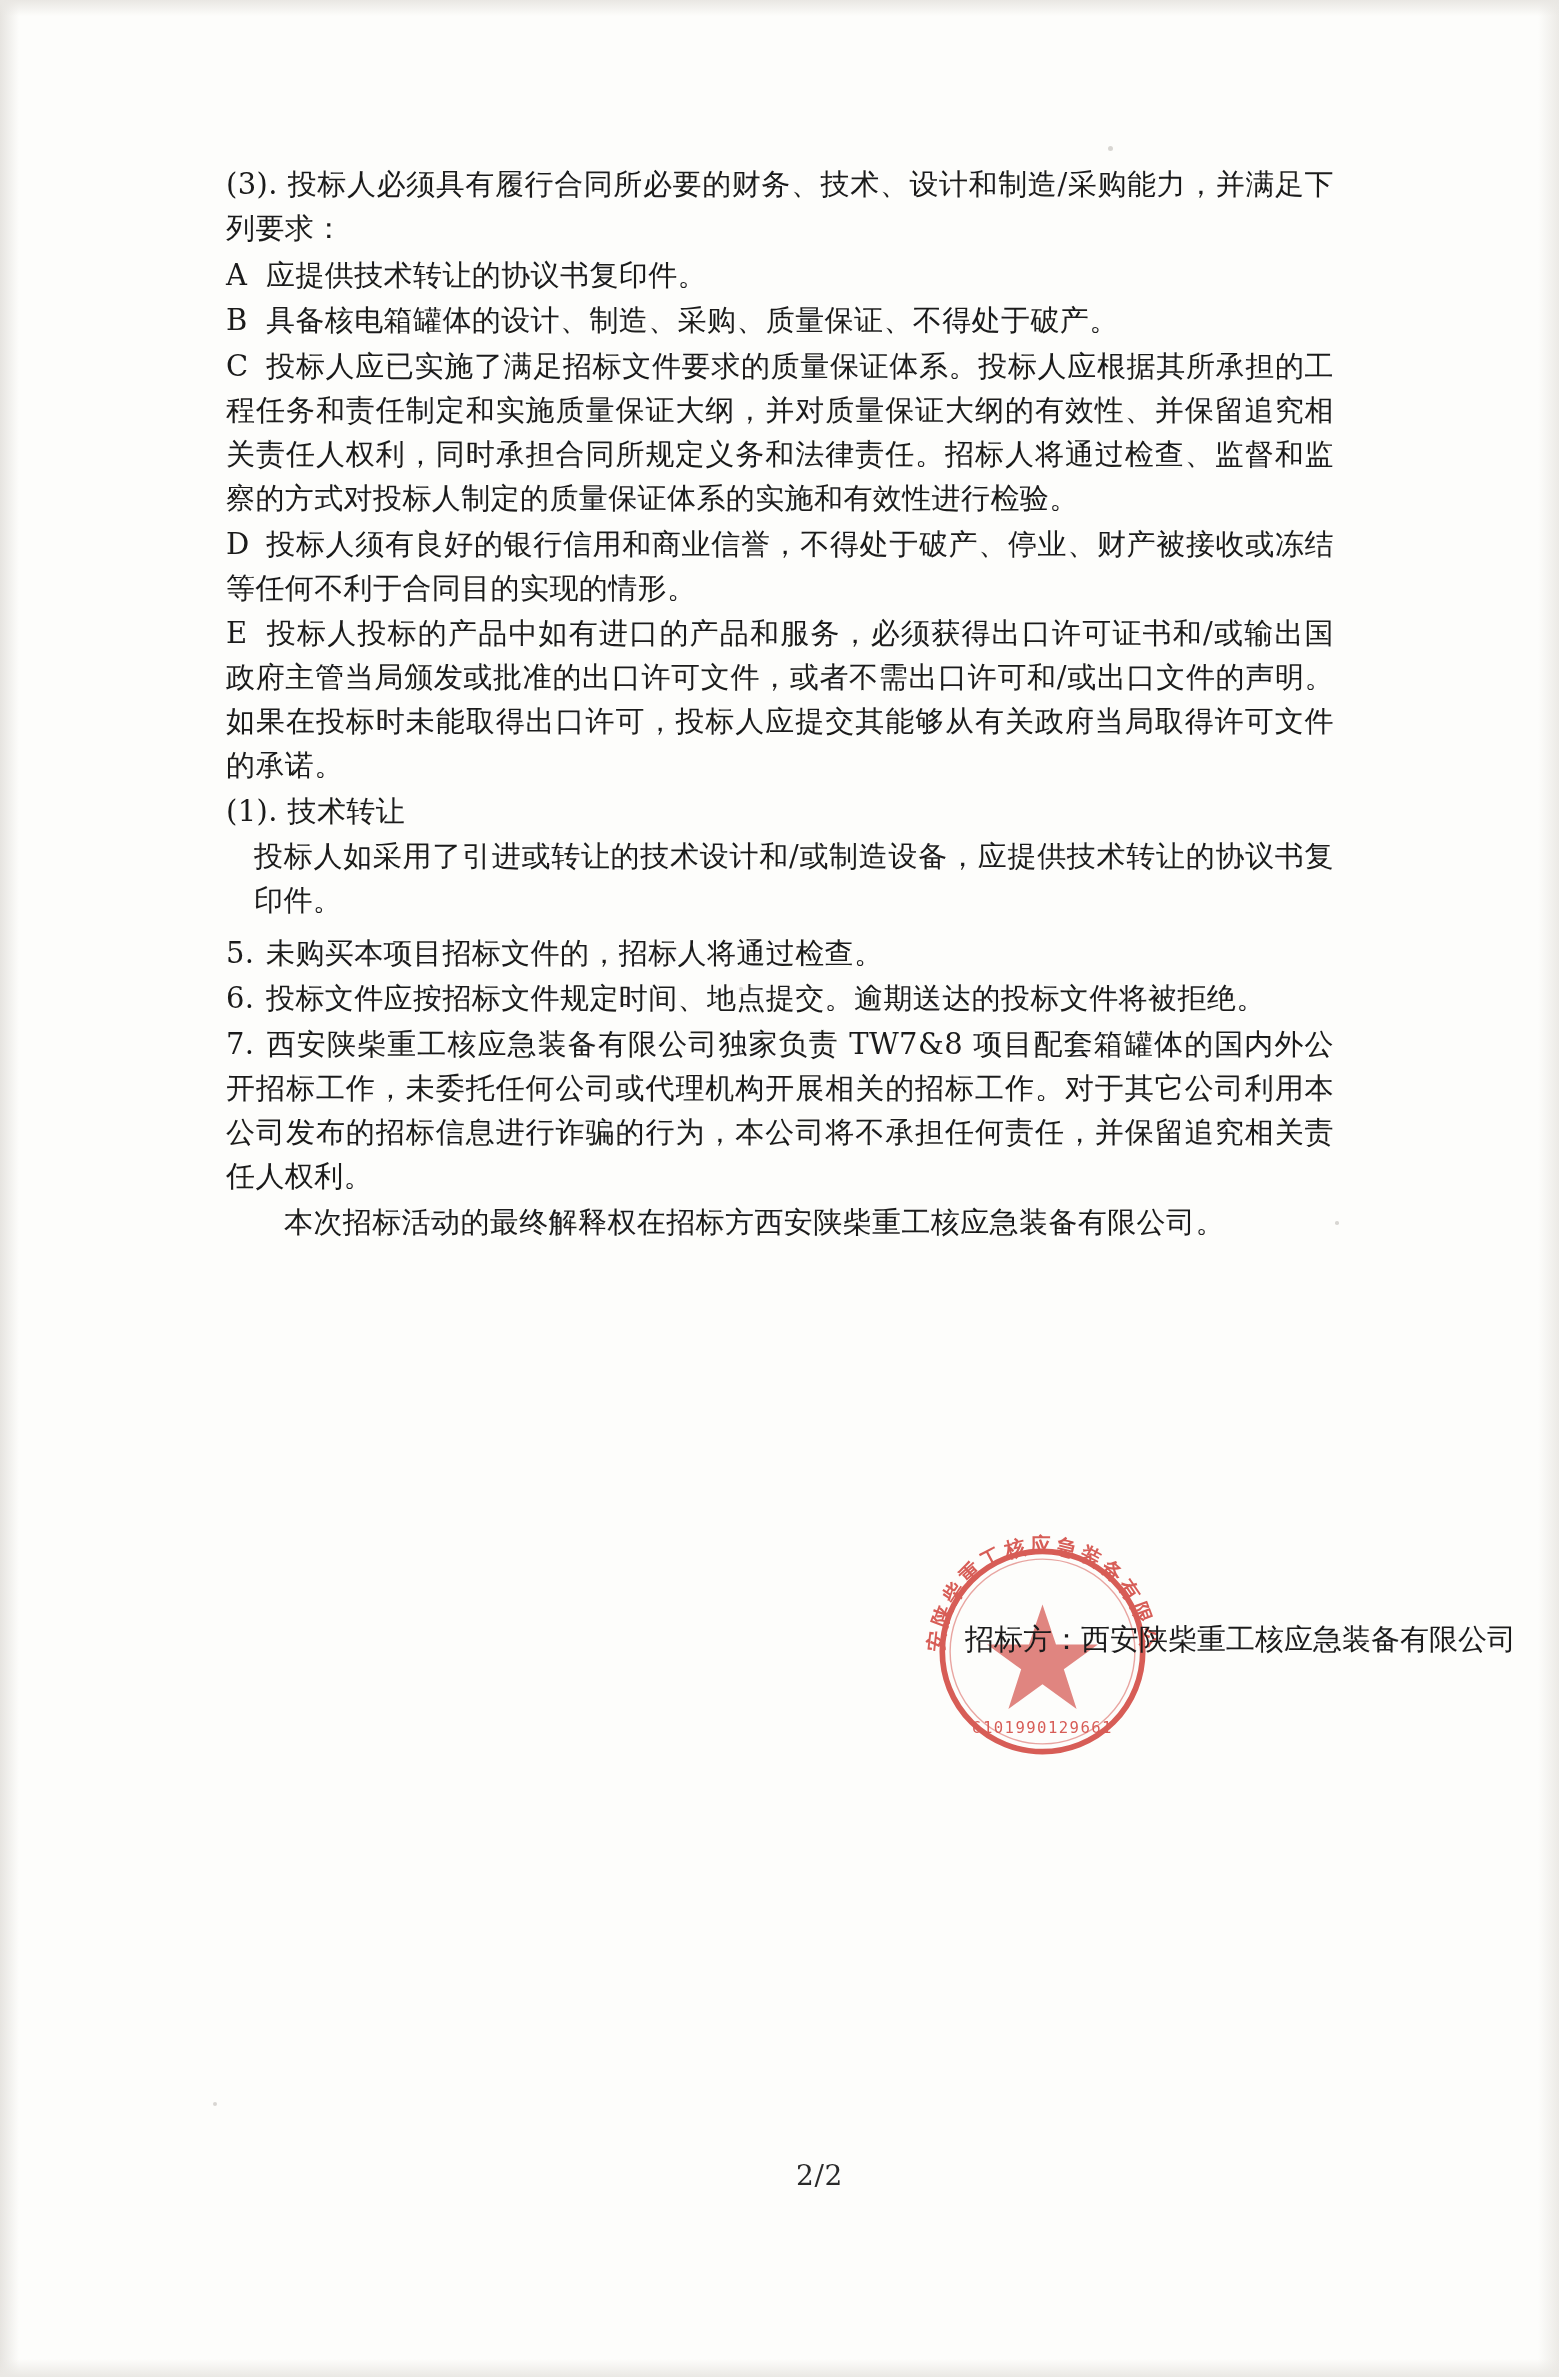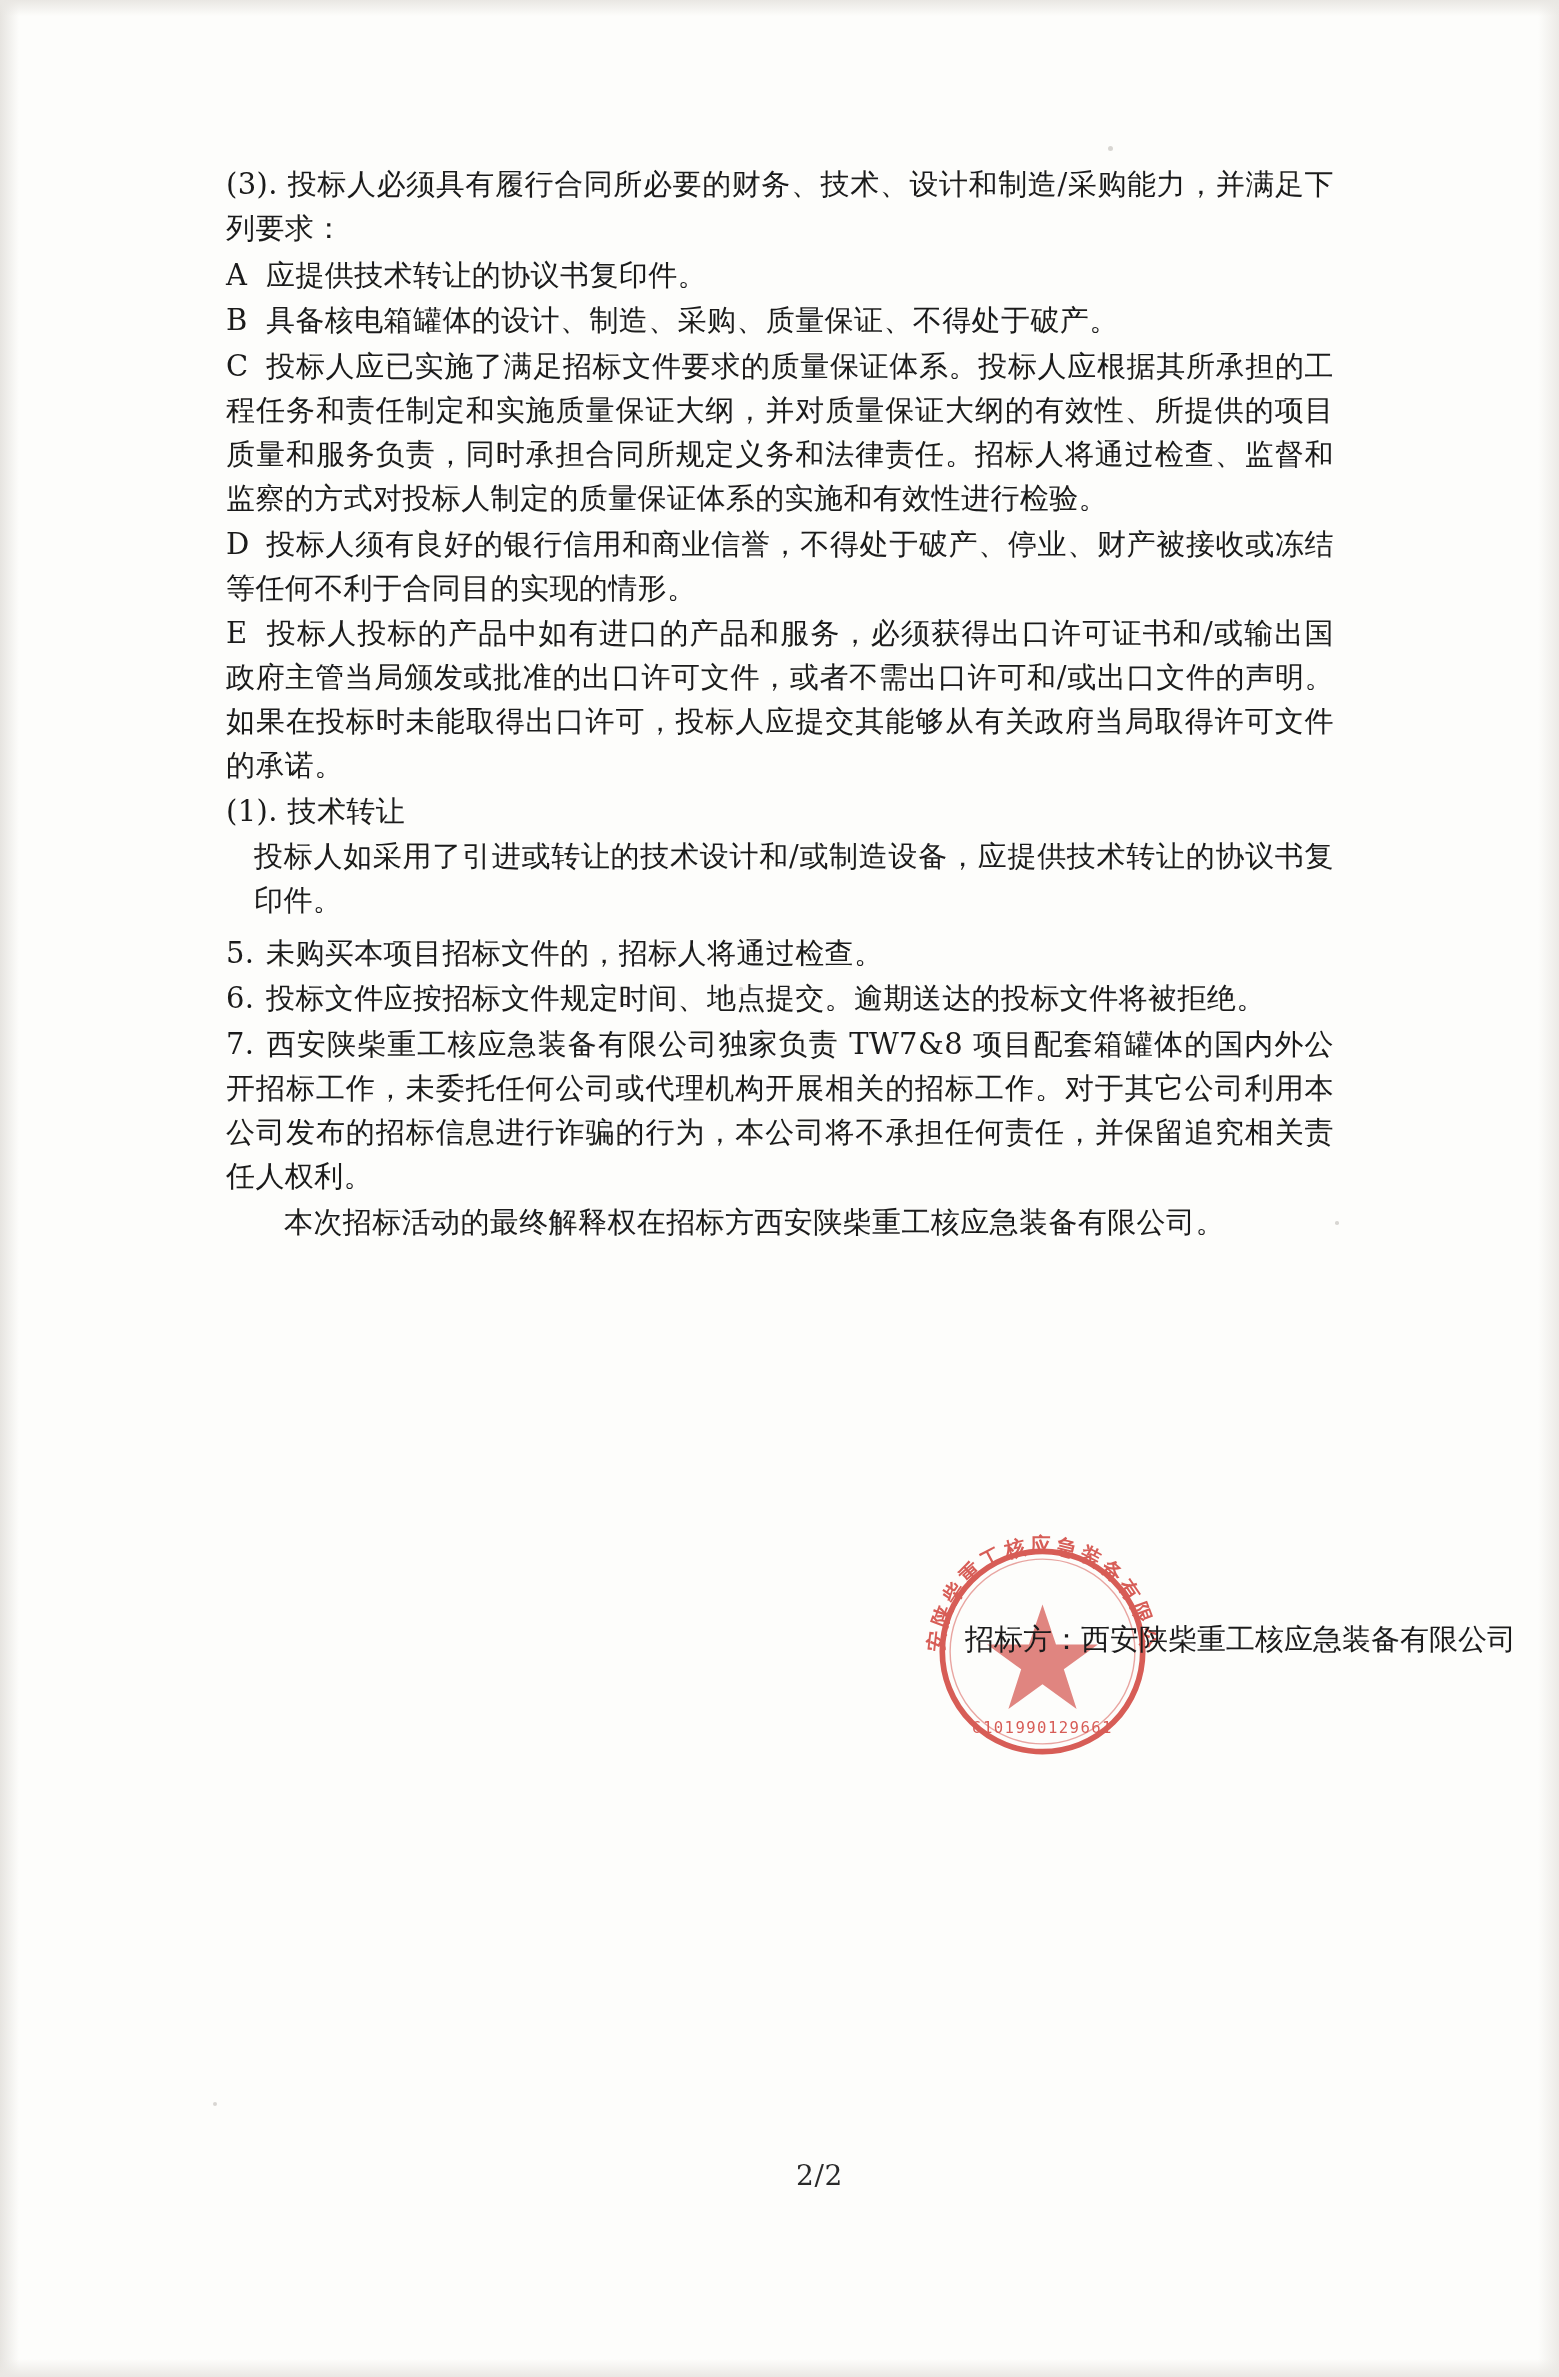--- a/index.html
+++ b/index.html
@@ -155,21 +155,21 @@
   <div class="speck" style="left:1335px; top:1221px; width:3.6px; height:3.6px;"></div>
 
   <div class="content">
 
     <p class="para">(3). 投标人必须具有履行合同所必要的财务、技术、设计和制造/采购能力，并满足下列要求：</p>
 
     <p class="para tight hang"><span class="marker">A</span><span>应提供技术转让的协议书复印件。</span></p>
 
     <p class="para tight hang"><span class="marker">B</span><span>具备核电箱罐体的设计、制造、采购、质量保证、不得处于破产。</span></p>
 
-    <p class="para tight hang"><span class="marker">C</span><span>投标人应已实施了满足招标文件要求的质量保证体系。投标人应根据其所承担的工程任务和责任制定和实施质量保证大纲，并对质量保证大纲的有效性、所提供的项目质量和服务负责，同时承担合同所规定义务和法律责任。招标人将通过检查、监督和监察的方式对投标人制定的质量保证体系的实施和有效性进行检验。</span></p>
+    <p class="para tight hang"><span class="marker">C</span><span>投标人应已实施了满足招标文件要求的质量保证体系。投标人应根据其所承担的工程任务和责任制定和实施质量保证大纲，并对质量保证大纲的有效性、并保留追究相关责任人权利，同时承担合同所规定义务和法律责任。招标人将通过检查、监督和监察的方式对投标人制定的质量保证体系的实施和有效性进行检验。</span></p>
 
     <p class="para tight hang"><span class="marker">D</span><span>投标人须有良好的银行信用和商业信誉，不得处于破产、停业、财产被接收或冻结等任何不利于合同目的实现的情形。</span></p>
 
     <p class="para tight hang"><span class="marker">E</span><span>投标人投标的产品中如有进口的产品和服务，必须获得出口许可证书和/或输出国政府主管当局颁发或批准的出口许可文件，或者不需出口许可和/或出口文件的声明。如果在投标时未能取得出口许可，投标人应提交其能够从有关政府当局取得许可文件的承诺。</span></p>
 
     <p class="para tight">(1). 技术转让</p>
 
     <p class="para gap">投标人如采用了引进或转让的技术设计和/或制造设备，应提供技术转让的协议书复印件。</p>
 
     <p class="para tight hang"><span class="num-marker">5.</span><span>未购买本项目招标文件的，招标人将通过检查。</span></p>

